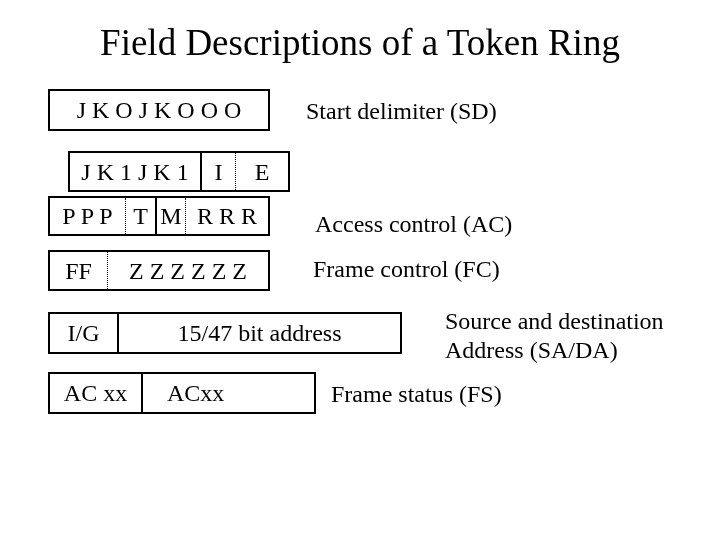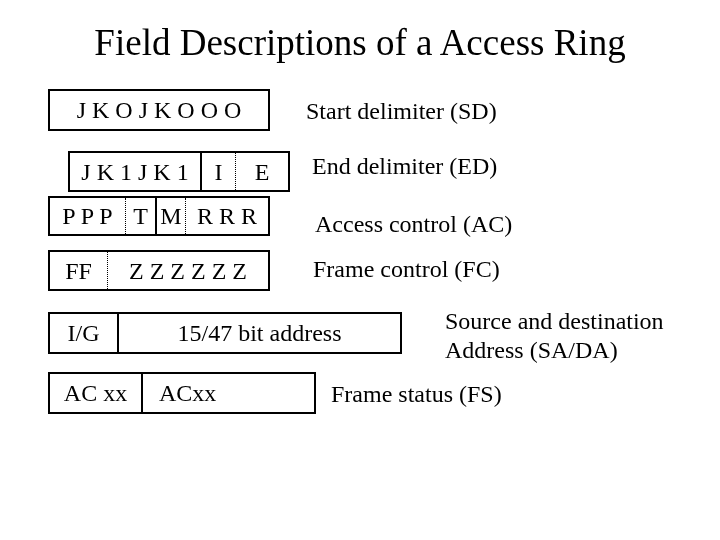--- a/index.html
+++ b/index.html
@@ -43,21 +43,21 @@
     justify-content: center;
     font-size: 24px;
     line-height: 1;
     white-space: nowrap;
     box-sizing: border-box;
     flex: 0 0 auto;
   }
   .cell.grow { flex: 1 1 auto; }
   .cell.dv-solid  { border-right: 2px solid #000000; }
   .cell.dv-dotted { border-right: 1px dotted #000000; }
-  .cell.left-align { justify-content: flex-start; padding-left: 16px; border-radius: 14px; }
+  .cell.left-align { justify-content: flex-start; padding-left: 24px; border-radius: 14px; }
 
   .b1 { left: 48px; top: 89px;  width: 222px; height: 42px; }
   .b2 { left: 48px; top: 151px; width: 222px; height: 41px; margin-left: 20px; }
   .b3 { left: 48px; top: 196px; width: 222px; height: 40px; }
   .b4 { left: 48px; top: 250px; width: 222px; height: 41px; }
   .b5 { left: 48px; top: 312px; width: 354px; height: 42px; }
   .b6 { left: 48px; top: 372px; width: 268px; height: 42px; }
 
   .b2 .c1 { width: 132px; }
   .b2 .c2 { width: 34px; }
@@ -79,33 +79,32 @@
   .l-ac { left: 315px; top: 210px; }
   .l-fc { left: 313px; top: 255px; }
   .l-sada { left: 445px; top: 307px; line-height: 29px; }
   .l-fs { left: 331px; top: 380px; }
 </style>
 </head>
 <body>
 
 <div class="slide">
 
-  <div class="title">Field Descriptions of a Access Ring</div>
+  <div class="title">Field Descriptions of a Token Ring</div>
 
   <div class="fbox b1">
     <div class="cell grow">J K O J K O O O</div>
   </div>
   <div class="flabel l-sd">Start delimiter (SD)</div>
 
   <div class="fbox b2">
     <div class="cell c1 dv-solid">J K 1 J K 1</div>
     <div class="cell c2 dv-dotted">I</div>
     <div class="cell grow">E</div>
   </div>
-  <div class="flabel l-ed">End delimiter (ED)</div>
 
   <div class="fbox b3">
     <div class="cell c1 dv-dotted">P P P</div>
     <div class="cell c2 dv-solid">T</div>
     <div class="cell c3 dv-dotted">M</div>
     <div class="cell grow">R R R</div>
   </div>
   <div class="flabel l-ac">Access control (AC)</div>
 
   <div class="fbox b4">

